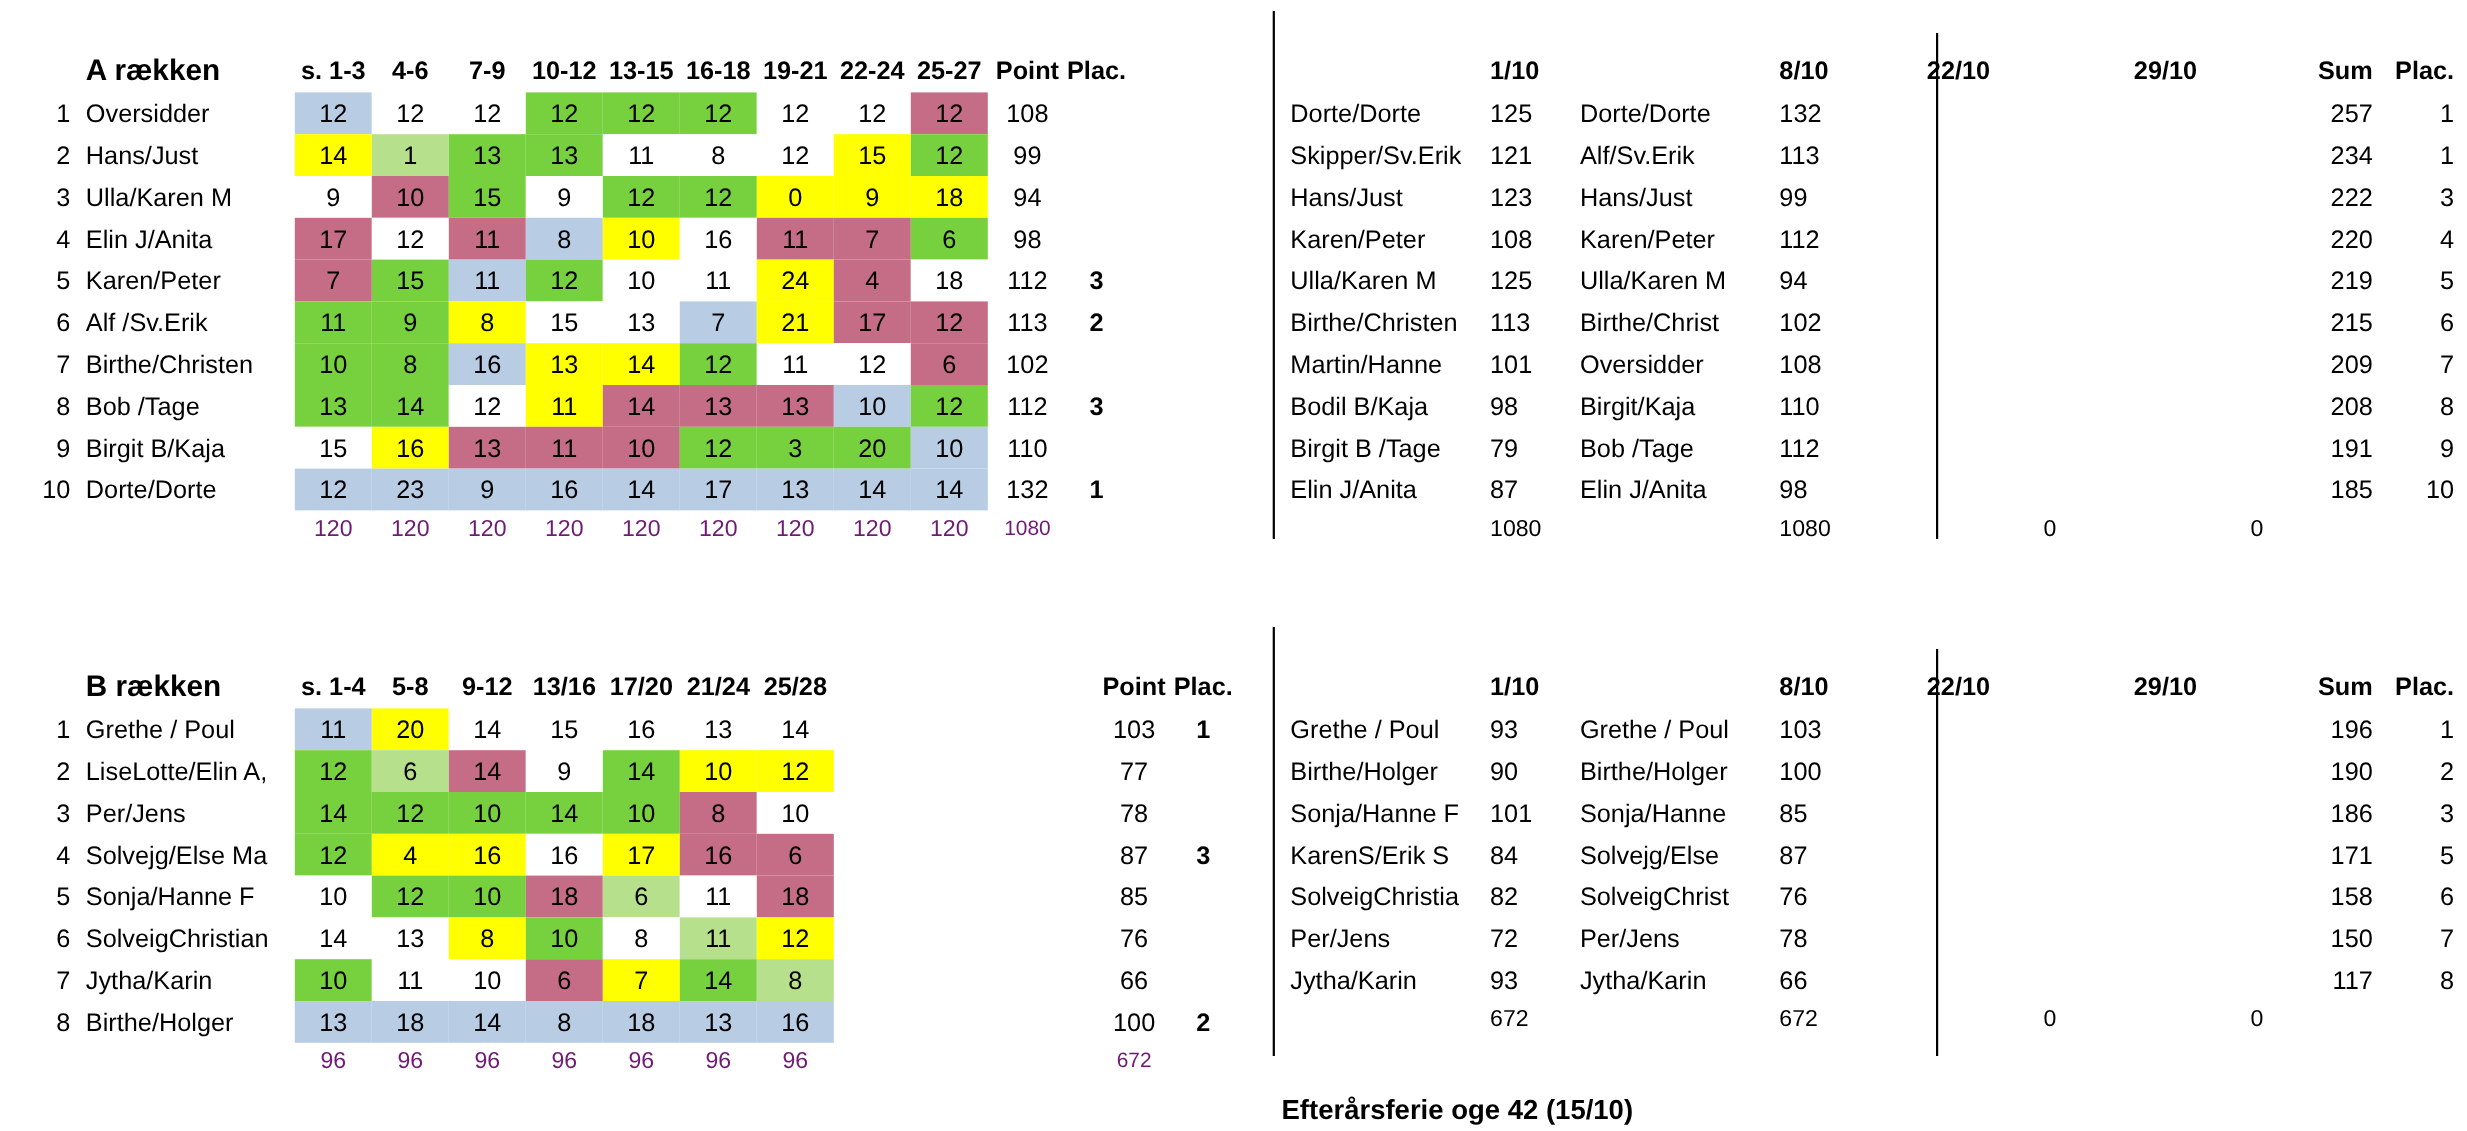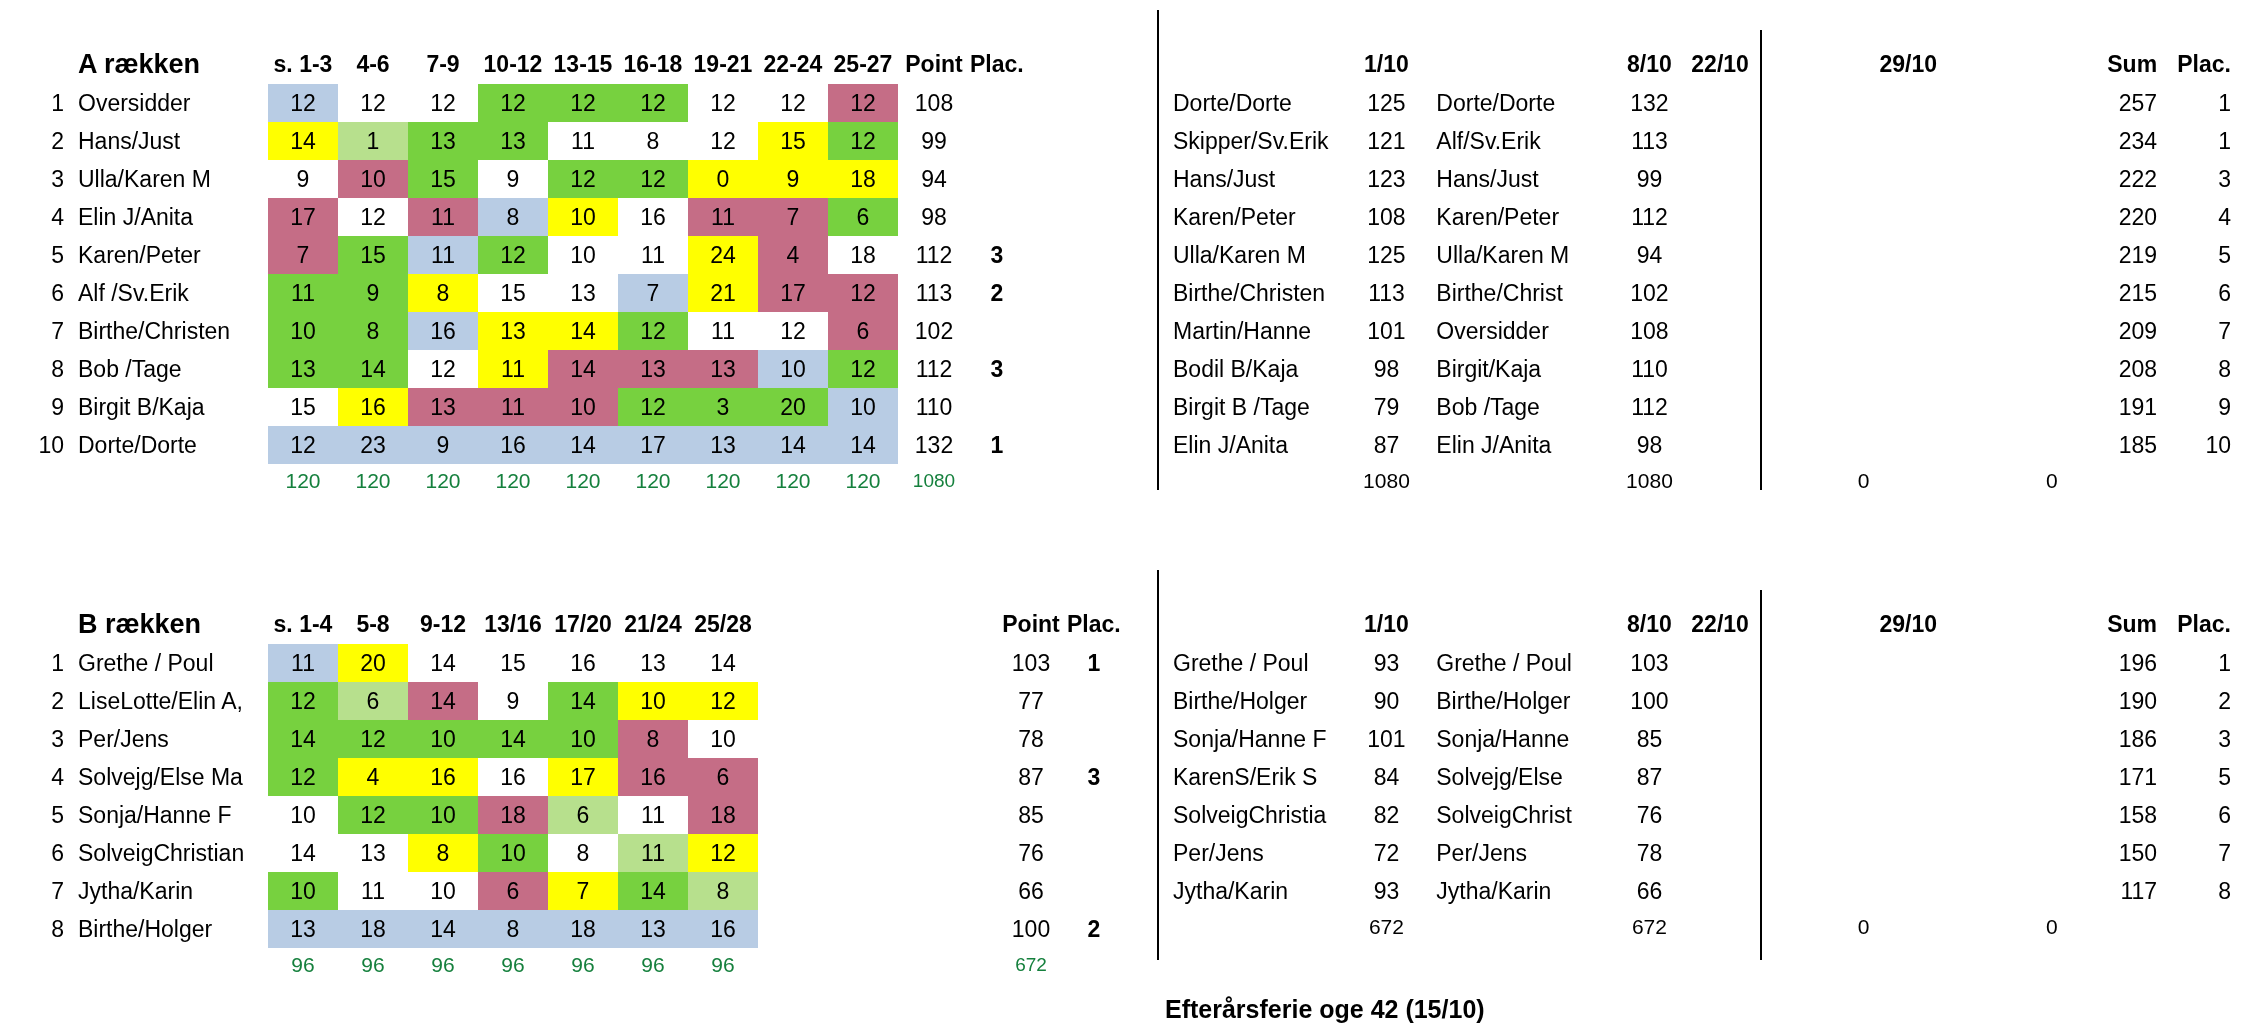--- a/index.html
+++ b/index.html
@@ -22,39 +22,39 @@
     height:38px;text-align:center;vertical-align:middle;
     font-size:23px;white-space:nowrap;
   }
   .scoretbl td.rank{width:34px;text-align:right;padding-right:6px;}
   .scoretbl td.name{width:190px;text-align:left;padding-left:8px;}
   .scoretbl td.cell{width:70px;}
   .scoretbl td.pt{width:72px;}
   .scoretbl td.pl{width:46px;font-weight:bold;}
   .hdr td{font-weight:bold;font-size:23px;height:40px;}
   .hdr td.name{font-size:27px;}
-  .sumrow td{font-size:21px;color:#15803d;height:34px;}
+  .sumrow td{font-size:21px;color:#701a75;height:34px;}
   .sumrow td.pt{font-size:19px;}
 
   
   .f-blue{background:#b8cce4;}
   .f-green{background:#77d13f;}
   .f-lgreen{background:#b7e08d;}
   .f-yellow{background:#ffff00;}
   .f-rose{background:#c56d86;}
   .f-white{background:#ffffff;}
 
   
   .righttbl td{height:38px;font-size:23px;vertical-align:middle;white-space:nowrap;}
   .righttbl td.nm{width:172px;text-align:left;padding-left:8px;}
-  .righttbl td.vl{width:64px;text-align:center;padding-right:10px;}
+  .righttbl td.vl{width:64px;text-align:left;padding-right:10px;}
   .righttbl td.gap{width:180px;}
   .righttbl td.sum{width:90px;text-align:right;padding-right:10px;}
   .righttbl td.plc{width:64px;text-align:right;padding-right:12px;}
-  .righthdr td{font-weight:bold;text-align:left;padding-right:10px;height:40px;}
+  .righthdr td{font-weight:bold;text-align:center;padding-right:10px;height:40px;}
   .rightfoot td{font-size:21px;text-align:right;padding-right:10px;height:34px;}
 
   .vline{position:absolute;width:2px;background:#000;}
   .bold{font-weight:normal;}
   .title{font-weight:bold;font-size:27px;}
   .footnote{position:absolute;font-weight:bold;font-size:25px;}
 </style>
 </head>
 <body>
 

